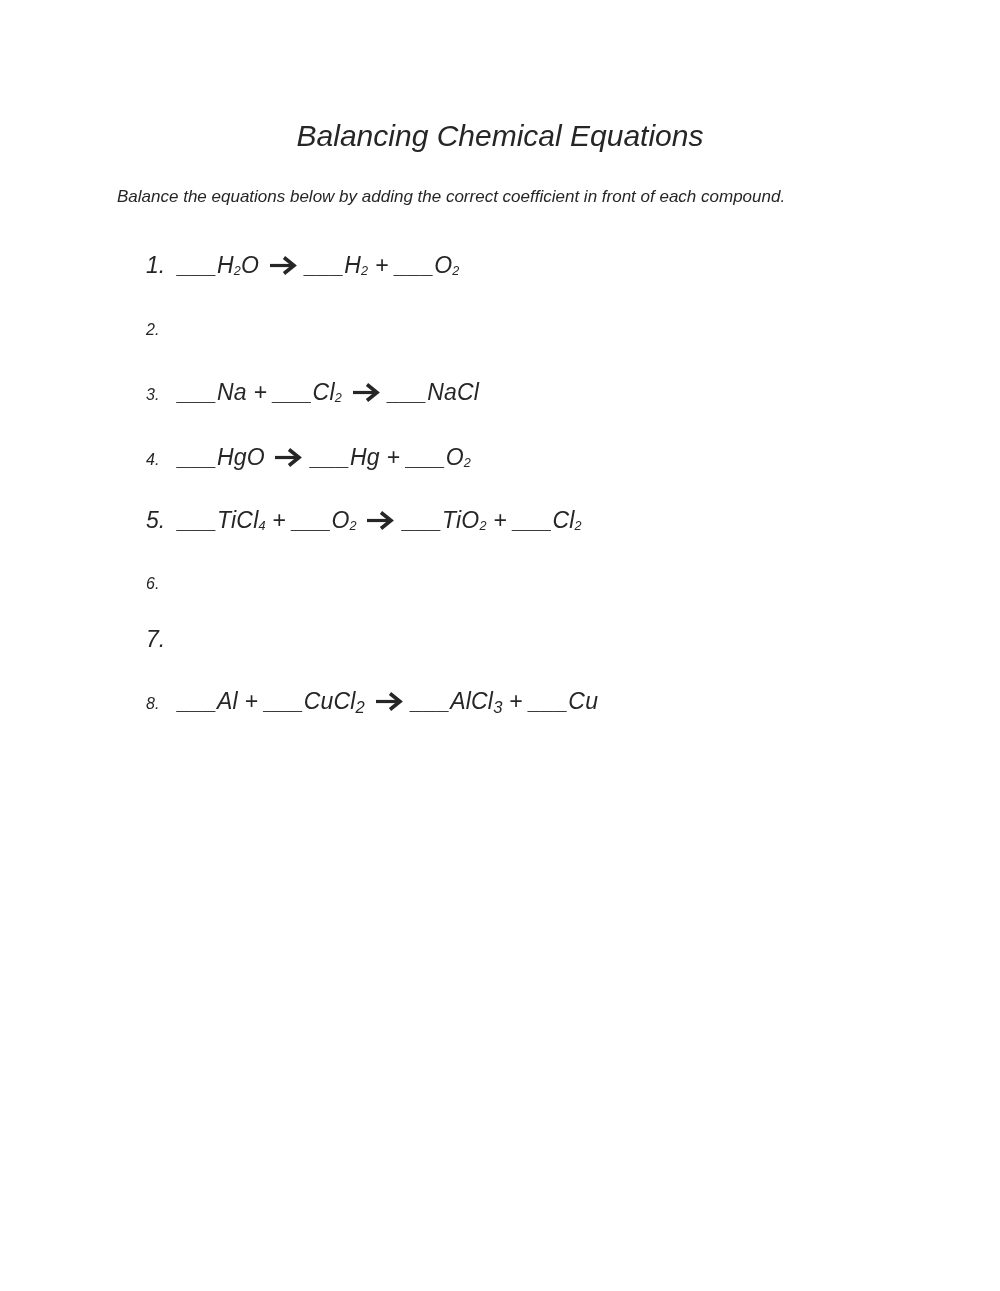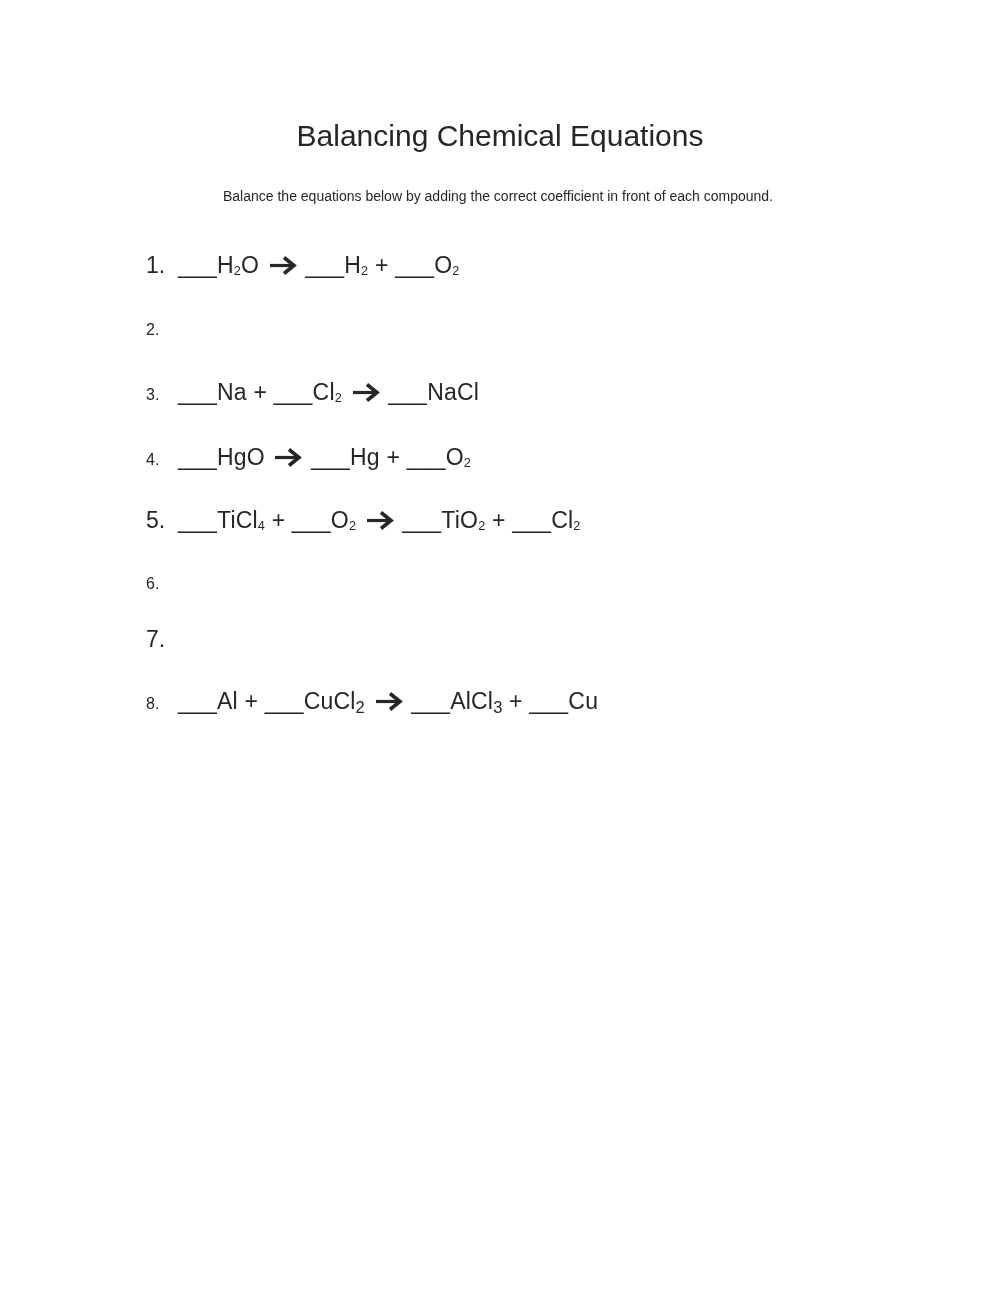--- a/index.html
+++ b/index.html
@@ -8,35 +8,35 @@
     background: #e8e8e8;
   }
   .page {
     position: relative;
     width: 1000px;
     height: 1291px;
     margin: 0 auto;
     background: #ffffff;
     color: #262626;
     overflow: hidden;
+    font-style: italic;
   }
   .title {
     padding-top: 118px;
     text-align: center;
     font-size: 30px;
     line-height: 1.2;
     color: #262626;
   }
   .instructions {
     margin: 28px 0 16px 117px;
     max-width: 762px;
-    font-size: 14px;
+    font-size: 17px;
     line-height: 29px;
     color: #262626;
-    text-align: center;
   }
   .eq-list {
     margin: 40px 0 0 146px;
   }
   .row {
     display: flex;
     align-items: baseline;
     height: 28px;
     line-height: 28px;
     font-size: 23px;

